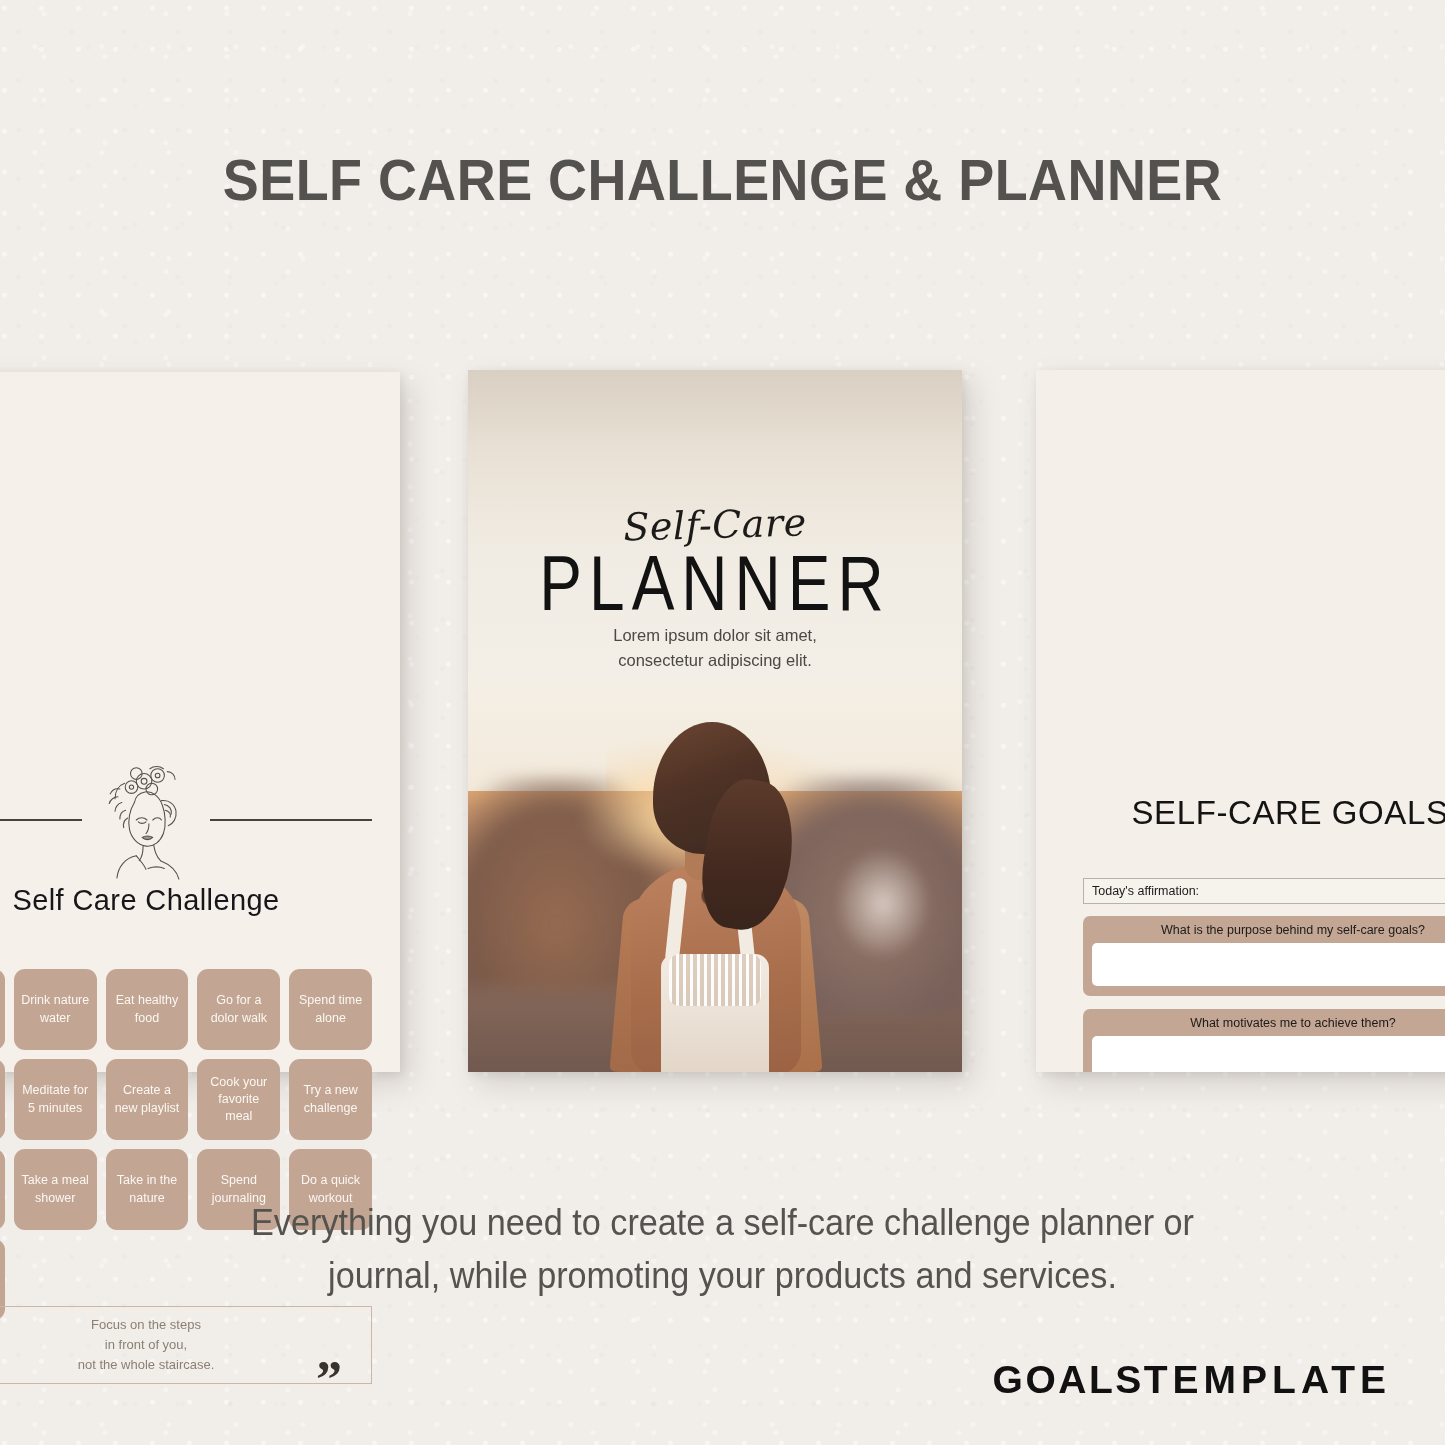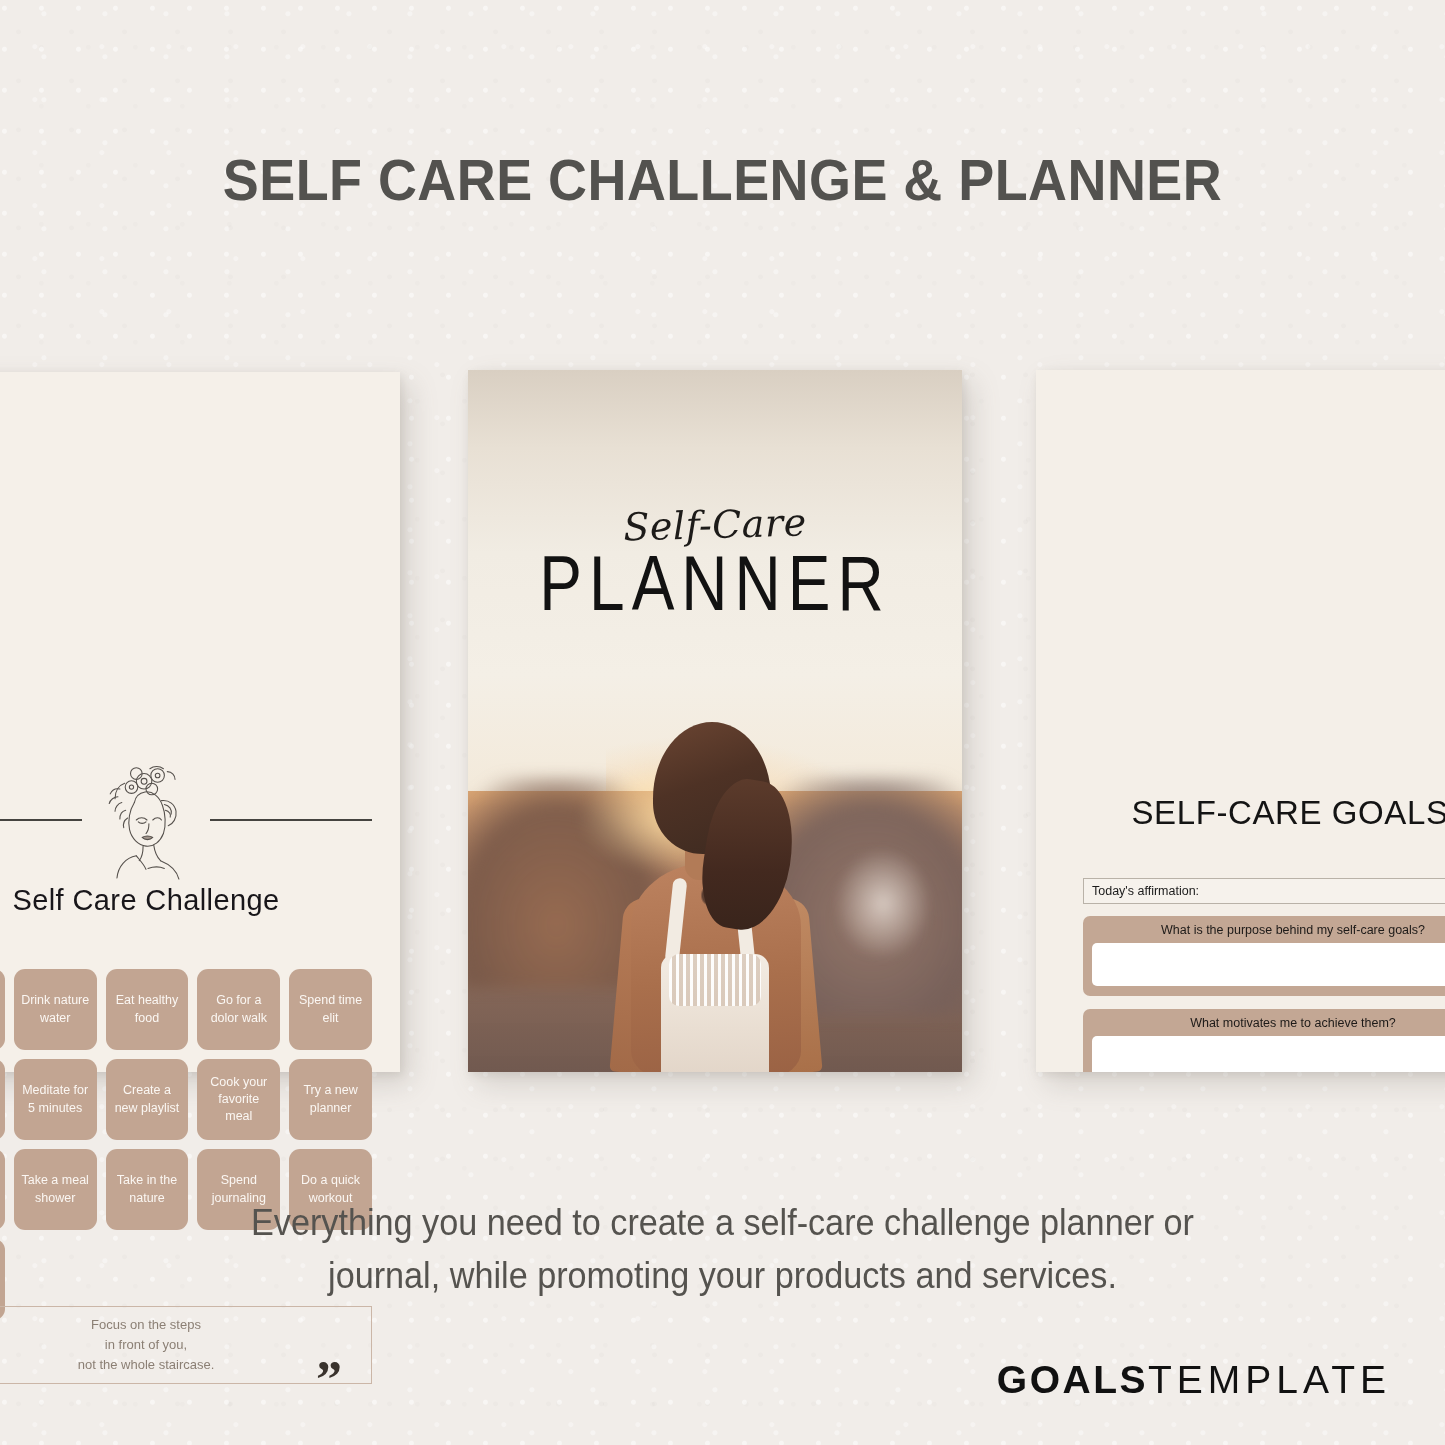--- a/index.html
+++ b/index.html
@@ -296,21 +296,21 @@
 
   
   .brand{
     position:absolute;right:54px;top:1358px;
     font-size:39px;
     color:#111111;
     letter-spacing:1px;
     white-space:nowrap;
   }
   .brand .b1{font-weight:700;letter-spacing:2.5px;}
-  .brand .b2{font-weight:400;letter-spacing:5px;}
+  .brand .b2{font-weight:700;letter-spacing:5px;}
 </style>
 </head>
 <body>
 
 <div class="paper-texture"></div>
 
 <div class="page-title">SELF CARE CHALLENGE &amp; PLANNER</div>
 
 <div class="cards-row">
 
@@ -362,26 +362,26 @@
         </svg>
       </div>
 
       <div class="lc-title">Self Care Challenge</div>
 
       <div class="lc-grid">
         <div class="tile">Write down your goal</div>
         <div class="tile">Drink nature water</div>
         <div class="tile">Eat healthy food</div>
         <div class="tile">Go for a dolor walk</div>
-        <div class="tile">Spend time elit</div>
+        <div class="tile">Spend time alone</div>
         <div class="tile">Sleep for 8 hours</div>
         <div class="tile">Meditate for 5 minutes</div>
         <div class="tile">Create a new playlist</div>
         <div class="tile">Cook your favorite meal</div>
-        <div class="tile">Try a new planner</div>
+        <div class="tile">Try a new challenge</div>
         <div class="tile">No TV night</div>
         <div class="tile">Take a meal shower</div>
         <div class="tile">Take in the nature</div>
         <div class="tile">Spend journaling</div>
         <div class="tile">Do a quick workout</div>
         <div class="tile">Create a mood board</div>
       </div>
 
       <div class="lc-quote-box"></div>
       <div class="lc-quote-text">
@@ -411,20 +411,24 @@
       <div class="fig-strapL"></div>
       <div class="fig-strapR"></div>
       <div class="fig-dress"></div>
       <div class="fig-lace"></div>
       <div class="fig-hair"></div>
       <div class="fig-hair2"></div>
     </div>
 
     <div class="cc-script">Self-Care</div>
     <div class="cc-planner">PLANNER</div>
+    <div class="cc-sub">
+      <div>Lorem ipsum dolor sit amet,</div>
+      <div>consectetur adipiscing elit.</div>
+    </div>
   </div>
 
   <div class="card-right card-shadow">
     <div class="rc-title">SELF-CARE GOALS</div>
 
     <div class="rc-affirm">
       <span>Today's affirmation:</span>
     </div>
 
     <div class="rc-qblock" style="top:546px;">

